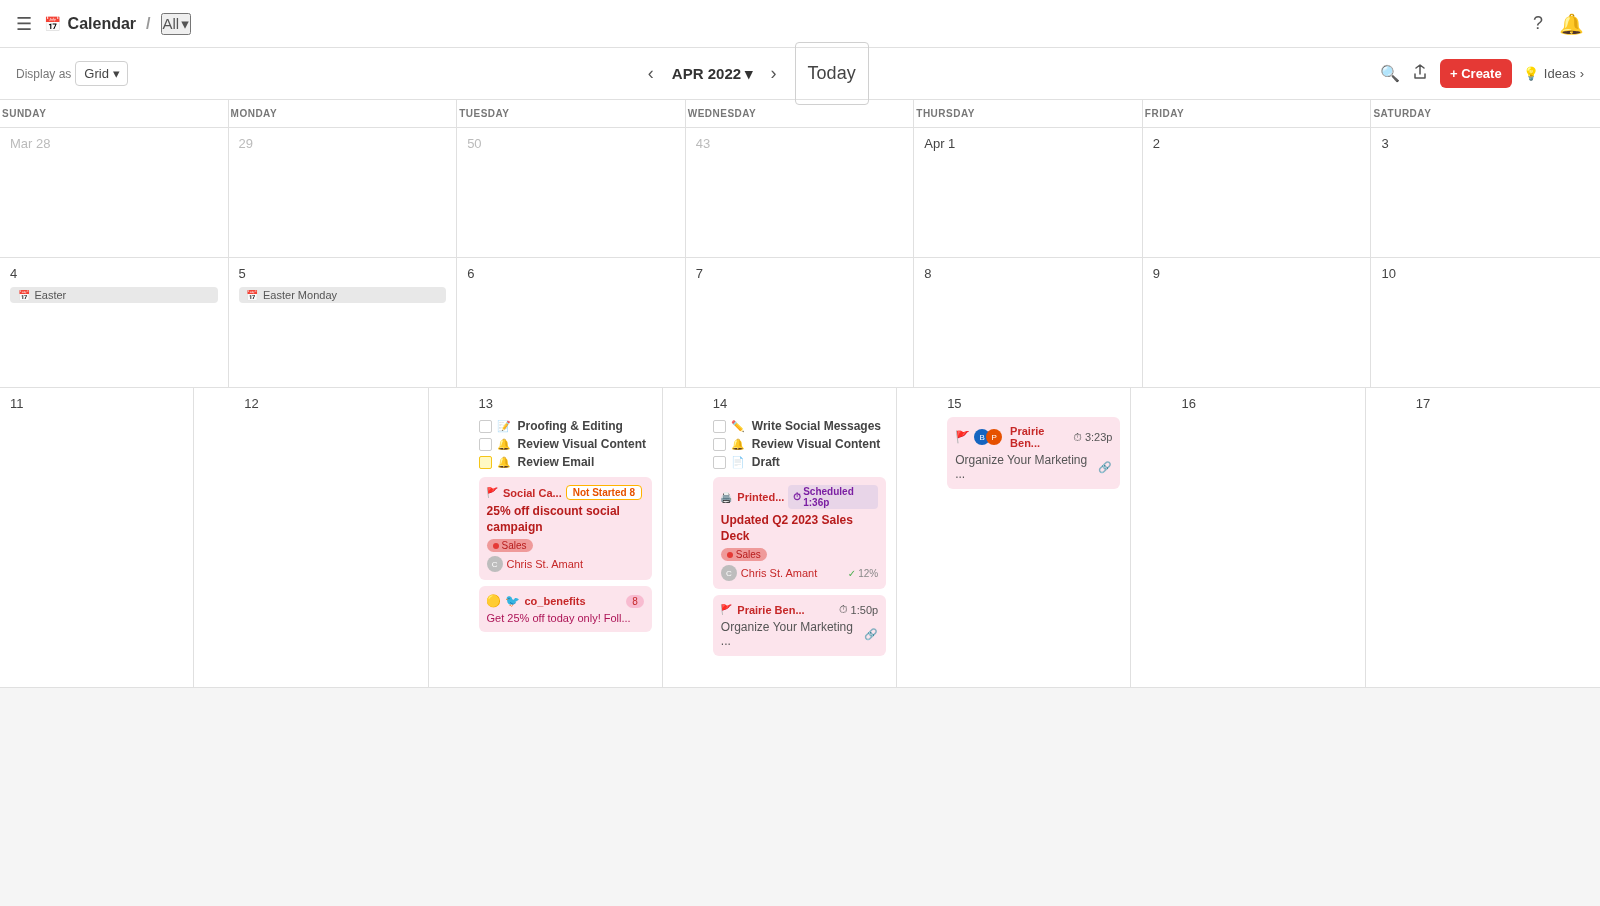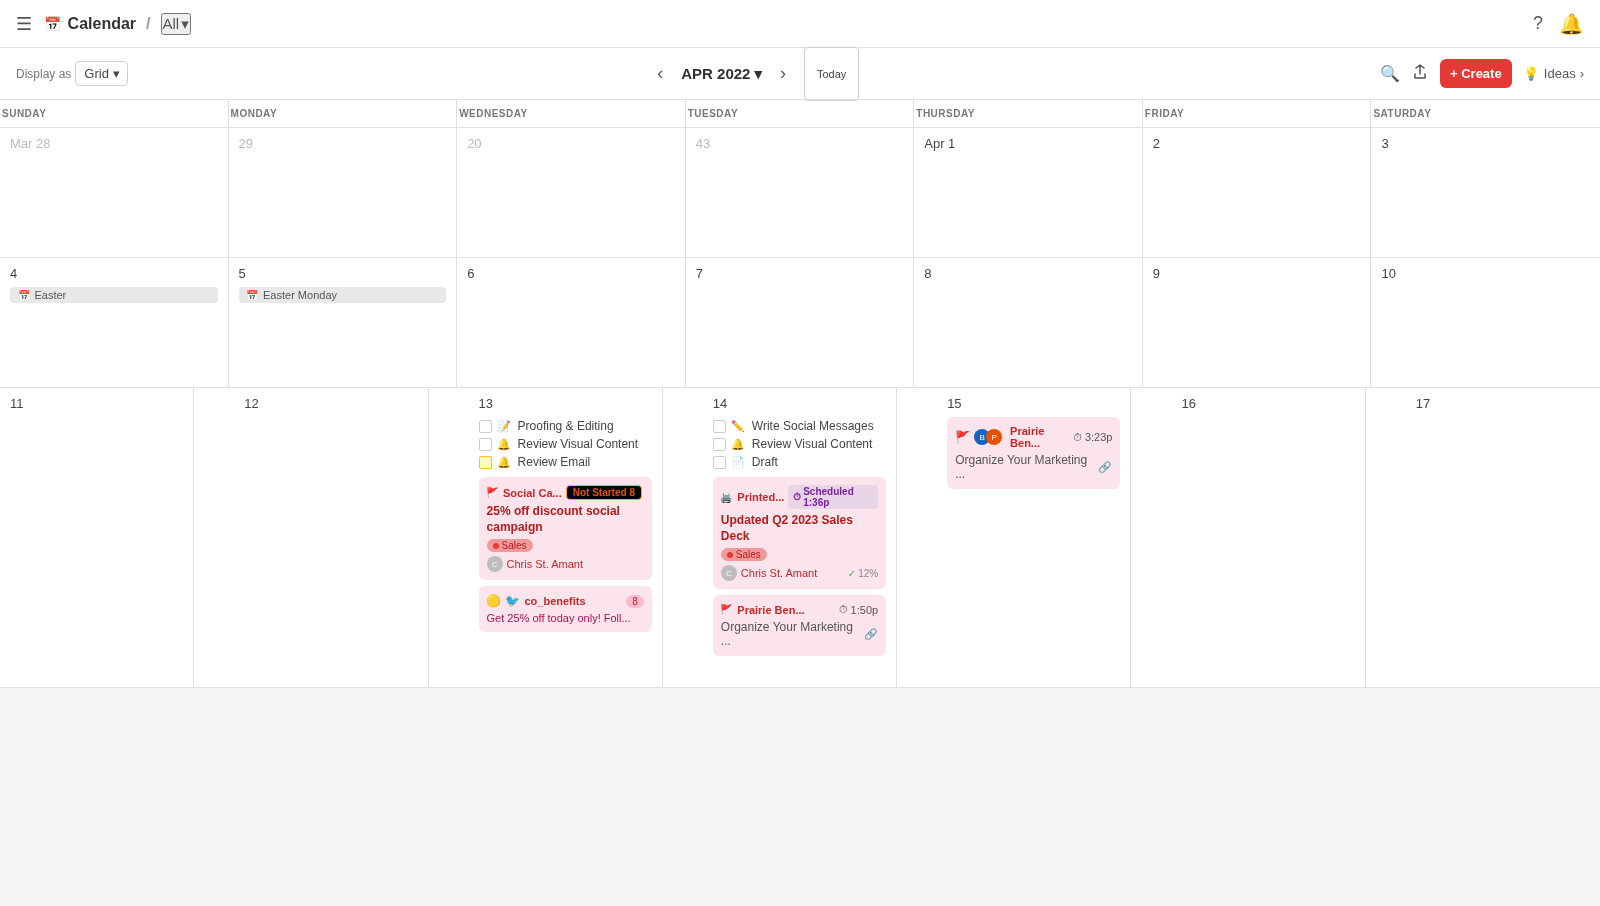--- a/index.html
+++ b/index.html
@@ -35,21 +35,21 @@
       padding: 4px 8px; cursor: pointer; font-size: 13px; color: #444;
     }
     .toolbar-center { display: flex; align-items: center; gap: 10px; }
     .nav-arrow { background: none; border: none; cursor: pointer; font-size: 18px; color: #555; padding: 4px 8px; }
     .month-year-btn {
       display: flex; align-items: center; gap: 4px;
       background: none; border: none; font-size: 15px; font-weight: 600; cursor: pointer; color: #333;
     }
     .today-btn {
       background: none; border: 1px solid #d0d0d0; border-radius: 4px;
-      padding: 20px 12px; cursor: pointer; font-size: 11px; color: #444;
+      padding: 20px 12px; cursor: pointer; font-size: 18px; color: #444;
     }
     .toolbar-right { display: flex; align-items: center; gap: 12px; }
     .search-icon-btn { background: none; border: none; cursor: pointer; font-size: 16px; color: #555; }
     .share-icon-btn { background: none; border: none; cursor: pointer; font-size: 16px; color: #555; }
     .create-btn {
       background: #e53935; color: #fff; border: none; border-radius: 6px;
       padding: 7px 10px; cursor: pointer; font-size: 13px; font-weight: 600;
       display: flex; align-items: center; gap: 4px;
     }
     .ideas-btn {
@@ -93,21 +93,21 @@
     .task-item {
       display: flex; align-items: center; gap: 6px;
       padding: 2px 0; font-size: 12px; color: #444; cursor: pointer;
     }
     .task-checkbox {
       width: 13px; height: 13px; border: 1.5px solid #ccc;
       border-radius: 2px; flex-shrink: 0;
     }
     .task-checkbox.yellow { background: #fff9c4; border-color: #f5c518; }
     .task-icon { font-size: 11px; width: 14px; }
-    .task-text { font-size: 12px; color: #444; }
+    .task-text { font-size: 12px; color: #444; font-weight: bold; }
 
     
     .campaign-card {
       background: #fce4ec; border-radius: 6px;
       padding: 8px; margin-top: 6px; cursor: pointer;
     }
     .campaign-card-header {
       display: flex; align-items: center; gap: 4px;
       margin-bottom: 4px; font-size: 11px;
     }
@@ -141,21 +141,21 @@
       background: #fce4ec; border-radius: 6px;
       padding: 8px; margin-top: 6px; cursor: pointer;
     }
     .apr15-header { display: flex; align-items: center; gap: 4px; margin-bottom: 4px; }
     .apr15-avatars { display: flex; }
     .apr15-time { margin-left: auto; display: flex; align-items: center; gap: 3px; font-size: 11px; color: #555; }
     .apr15-body { font-size: 12px; color: #555; display: flex; align-items: center; gap: 4px; }
     .link-icon { font-size: 11px; color: #999; }
 
     .scheduled-badge { background: #e8d5e8; border-radius: 4px; padding: 1px 5px; font-size: 10px; color: #7b1fa2; font-weight: 600; display: flex; align-items: center; gap: 2px; }
-    .not-started-badge { background: #000000; border: 1.5px solid #ffb300; border-radius: 4px; padding: 1px 6px; font-size: 10px; color: #e65100; font-weight: 600; }
+    .not-started-badge { background: #ffffff; border: 1.5px solid #ffb300; border-radius: 4px; padding: 1px 6px; font-size: 10px; color: #e65100; font-weight: 600; }
     .printed-badge { font-size: 11px; font-weight: 600; color: #c62828; }
   </style>
 </head>
 <body>
 
 <div class="top-nav">
   <div class="top-nav-left">
     <button class="icon-btn hamburger-icon">☰</button>
     <div class="app-title">
       <span class="calendar-icon-sm">📅</span>
@@ -204,36 +204,36 @@
       <span>›</span>
     </button>
   </div>
 </div>
 
 <div class="calendar-container">
 
   <div class="day-headers">
     <div class="day-header">SUNDAY</div>
     <div class="day-header">MONDAY</div>
+    <div class="day-header">TUESDAY</div>
     <div class="day-header">WEDNESDAY</div>
-    <div class="day-header">TUESDAY</div>
     <div class="day-header">THURSDAY</div>
     <div class="day-header">FRIDAY</div>
     <div class="day-header">SATURDAY</div>
   </div>
 
   <div class="calendar-week">
     <div class="calendar-cell">
       <div class="cell-date muted">Mar 28</div>
     </div>
     <div class="calendar-cell">
       <div class="cell-date muted">29</div>
     </div>
     <div class="calendar-cell">
-      <div class="cell-date muted">20</div>
+      <div class="cell-date muted">50</div>
     </div>
     <div class="calendar-cell">
       <div class="cell-date muted">43</div>
     </div>
     <div class="calendar-cell">
       <div class="cell-date">Apr 1</div>
     </div>
     <div class="calendar-cell">
       <div class="cell-date">2</div>
     </div>

